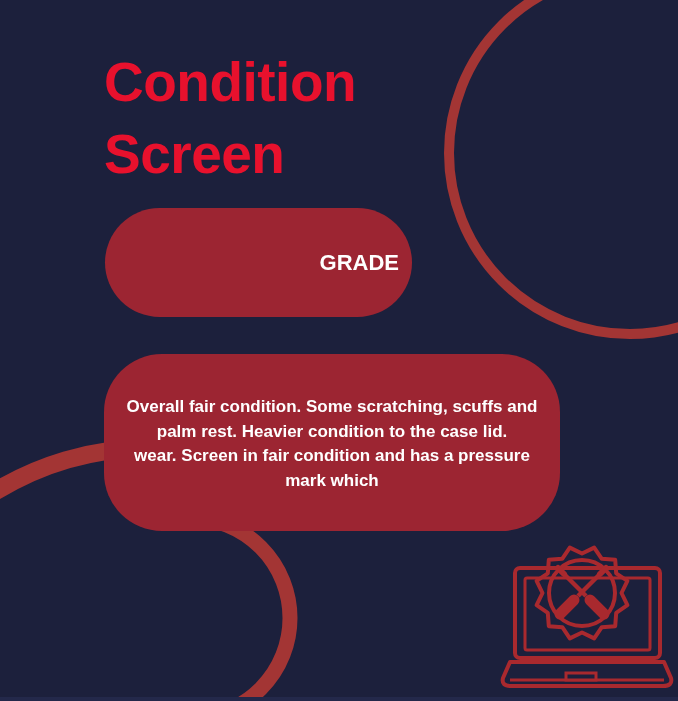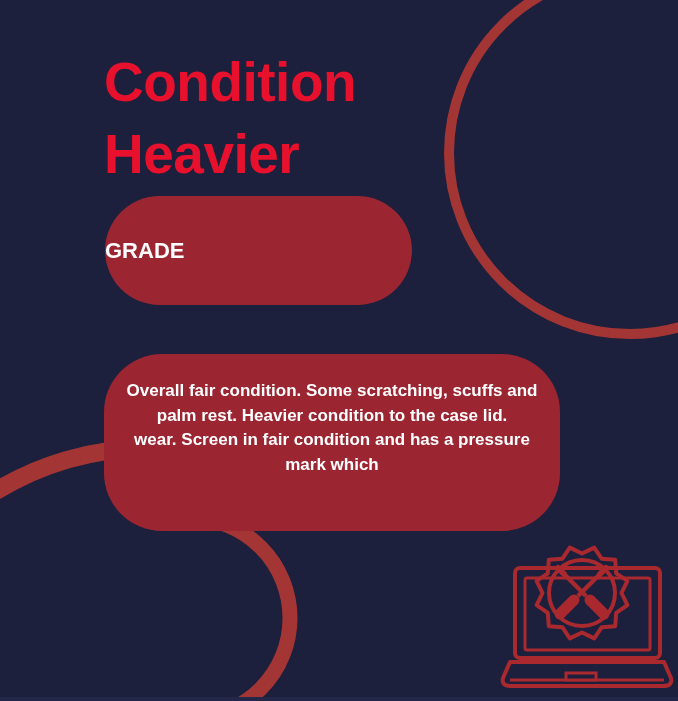--- a/index.html
+++ b/index.html
@@ -14,52 +14,52 @@
     position:relative; overflow:hidden;
   }
   .canvas{position:absolute;inset:0;width:569px;height:701px;}
   #decor{position:absolute;left:0;top:0;z-index:0;}
   .title{
     position:absolute;left:104px;top:46px;z-index:1;
     color:var(--title-red);font-size:55px;font-weight:700;
     line-height:72px;letter-spacing:-0.5px;
   }
   .pill{
-    position:absolute;left:105px;top:196px;width:307px;height:109px;
+    position:absolute;left:105px;top:208px;width:307px;height:109px;
     background:var(--panel-red);border-radius:55px;z-index:1;
-    display:flex;align-items:center;justify-content:space-between;
-    color:var(--text-white);font-size:22px;font-weight:600;gap:25px;
+    display:flex;align-items:center;justify-content:flex-end;
+    color:var(--text-white);font-size:22px;font-weight:600;
   }
   .pill .gap{display:inline-block;width:13px;}
   .desc{
     position:absolute;left:104px;top:354px;width:456px;height:177px;
     background:var(--panel-red);border-radius:58px;z-index:1;
     color:var(--text-white);font-size:17px;font-weight:600;
-    text-align:center;padding-top:25px;line-height:24.5px;
+    text-align:center;padding-top:41px;line-height:24.5px;
   }
   #laptop-icon{position:absolute;left:490px;top:540px;z-index:2;}
   .bottom-edge{
     position:absolute;left:0;top:697px;width:678px;height:4px;
     background:var(--bottom-edge);z-index:3;
   }
 </style>
 </head>
 <body>
 
 <div class="canvas">
 
   <svg id="decor" width="678" height="701" viewBox="0 0 678 701">
     <circle cx="630" cy="153" r="181" fill="none" stroke="var(--arc-red)" stroke-width="10"></circle>
     <path d="M -12 496 A 300 300 0 0 1 150 448" fill="none" stroke="var(--arc-red)" stroke-width="18"></path>
     <path d="M 190 518 A 100 100 0 0 1 190 718" fill="none" stroke="var(--arc-red)" stroke-width="15"></path>
   </svg>
 
   <div class="title">
     <div>Condition</div>
-    <div>Heavier</div>
+    <div>Screen</div>
   </div>
 
   <div class="pill">
     <span>GRADE</span>
     <span class="gap"></span>
   </div>
 
   <div class="desc">
     <div>Overall fair condition. Some scratching, scuffs and</div>
     <div>palm rest. Heavier condition to the case lid.</div>

